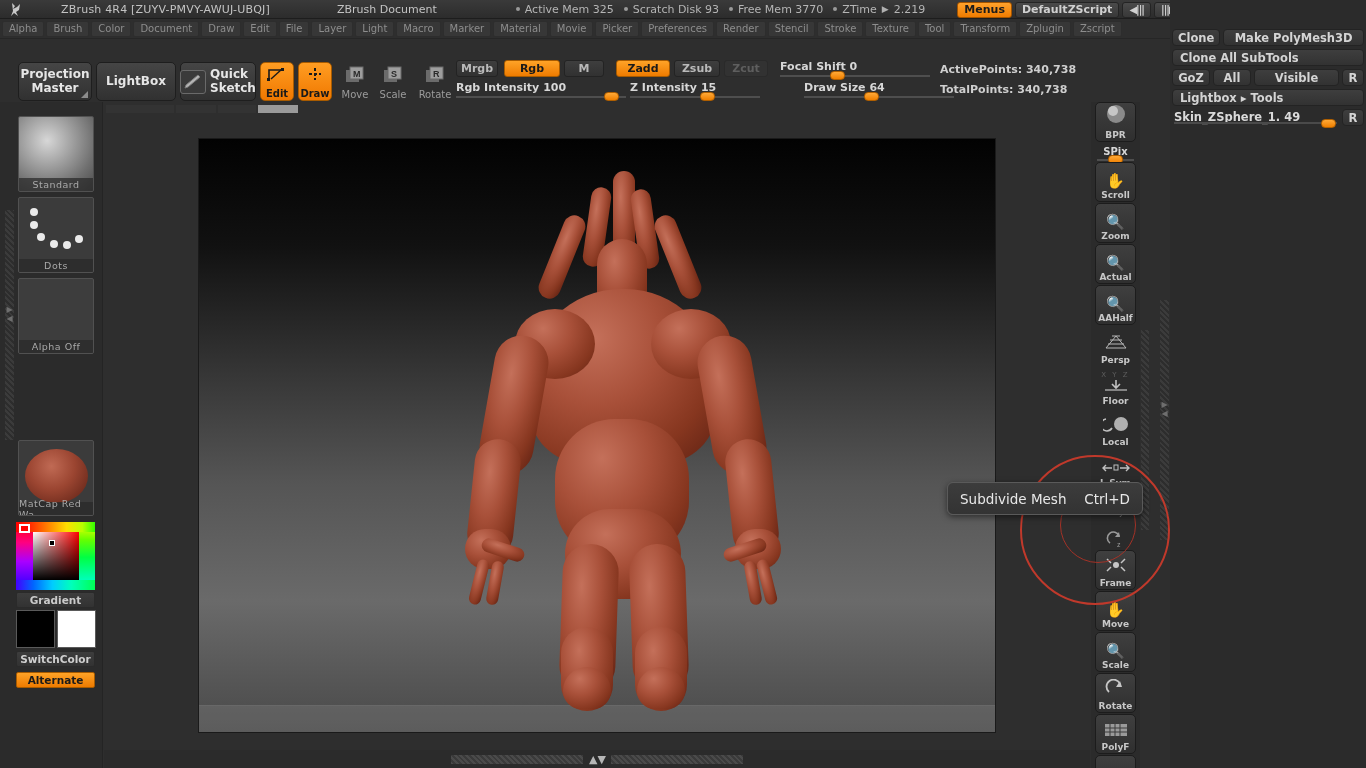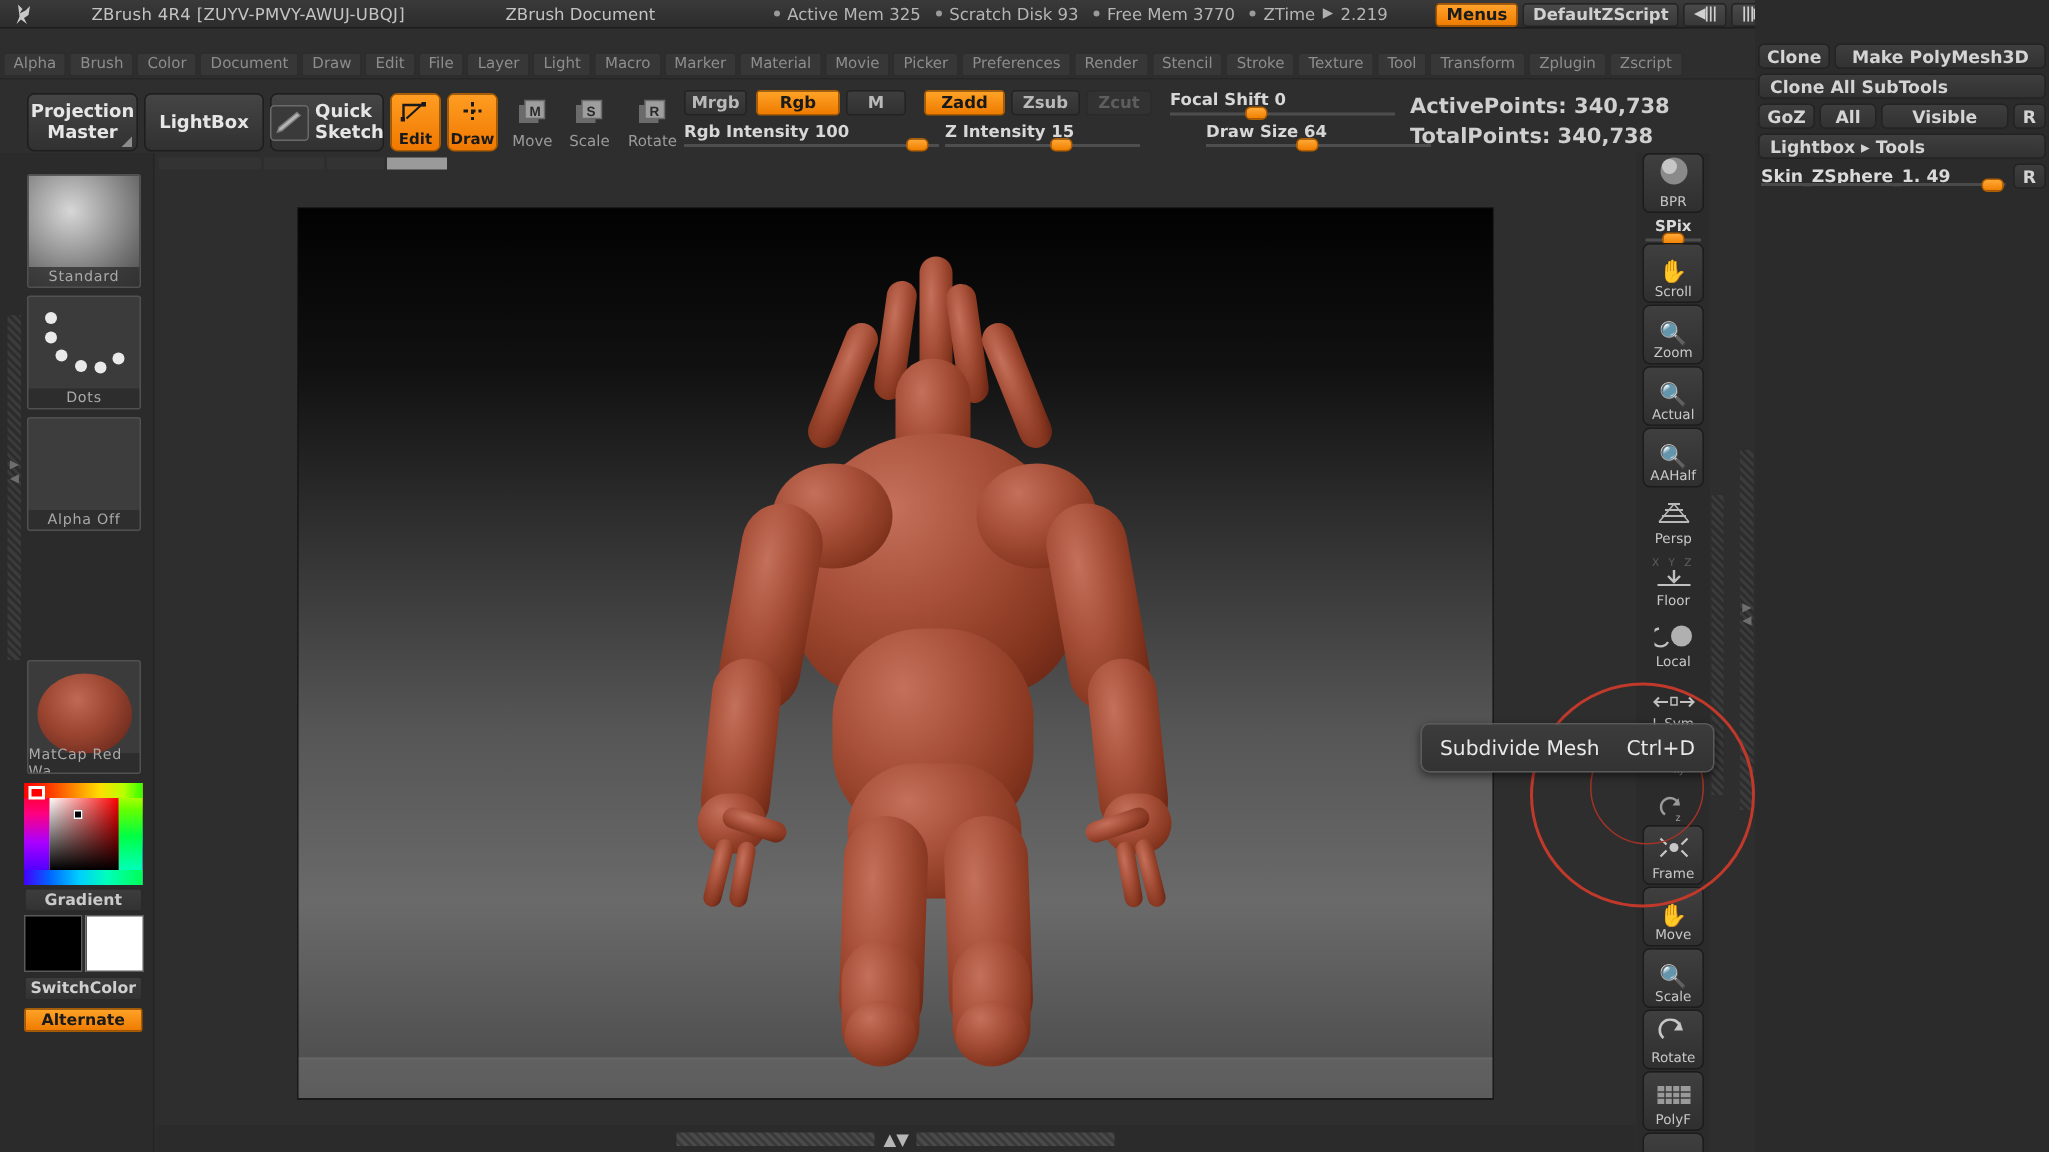--- a/index.html
+++ b/index.html
@@ -43,21 +43,21 @@
   }
   .tbtn.orange {
     background: linear-gradient(#ffa22c, #f07c00);
     color: #1c1c1c; border-color: #a35400;
   }
   .tbtn.wide { min-width: 86px; }
   .tbtn .glyph { font-size: 10px; letter-spacing: -1px; }
 
   
   .menubar {
-    position: absolute; left: 0; top: 33px; width: 1283px; height: 20px;
+    position: absolute; left: 0; top: 19px; width: 1283px; height: 20px;
     background: #2e2e2e; display: flex; align-items: center;
     border-bottom: 1px solid #262626;
   }
   .menu-item {
     height: 16px; padding: 0 6px; margin-right: 2px;
     background: #373737; border: 1px solid #2d2d2d; border-radius: 2px;
     color: #8d8d8d; font-size: 10px;
     display: flex; align-items: center;
   }
   .menu-item:first-child { margin-left: 2px; }
@@ -137,21 +137,21 @@
   #z-int { left: 630px; top: 81px; width: 130px; }
   #z-int .track { width: 130px; }
   #z-int .knob { left: 70px; }
   #focal-shift { left: 780px; top: 60px; width: 150px; }
   #focal-shift .track { width: 150px; }
   #focal-shift .knob { left: 50px; }
   #draw-size { left: 780px; top: 81px; width: 150px; margin-left: 24px; }
   #draw-size .track { width: 150px; }
   #draw-size .knob { left: 60px; }
 
-  .pointinfo { position: absolute; left: 940px; font-size: 14px; color: #cfcfcf; font-weight: bold; }
+  .pointinfo { position: absolute; left: 940px; font-size: 11px; color: #cfcfcf; font-weight: bold; }
   #active-points { top: 63px; }
   #total-points { top: 83px; }
 
   
   .lefttray {
     position: absolute; left: 0; top: 102px; width: 103px; height: 666px;
     background: #2b2b2b; border-right: 1px solid #242424;
   }
   .lt-slot {
     position: absolute; left: 18px; width: 76px;
@@ -252,21 +252,21 @@
   .rs-btn {
     position: absolute; left: 4px; width: 41px; height: 40px;
     background: linear-gradient(#3f3f3f, #2f2f2f);
     border: 1px solid #1c1c1c; border-radius: 5px;
     color: #c8c8c8; font-size: 9.5px;
     display: flex; flex-direction: column; align-items: center; justify-content: flex-end;
     padding-bottom: 1px;
   }
   .rs-btn.flat { background: none; border: none; }
   .rs-btn .ic { font-size: 15px; line-height: 1; margin-bottom: 1px; color: #c9c9c9; }
-  .rs-lbl { font-size: 9px; }
+  .rs-lbl { font-size: 9px; font-weight: bold; }
   .rs-slider { position: absolute; left: 6px; width: 37px; font-size: 10px; color: #d8d8d8; font-weight: bold; text-align: center;}
   .rs-slider .trk { position: absolute; left: 0; top: 13px; width: 37px; height: 2px; background: #4e4e4e; }
   .rs-slider .knb { position: absolute; left: 11px; top: 9px; width: 15px; height: 9px; border-radius: 4px;
     background: linear-gradient(#ffa937, #ef7f00); border: 1px solid #b05f00; }
 
   
   .tooltip {
     position: absolute; left: 947px; top: 482px; width: 196px; height: 33px;
     background: linear-gradient(#3c3c3c, #333333);
     border: 1px solid #5a5a5a; border-radius: 6px;

